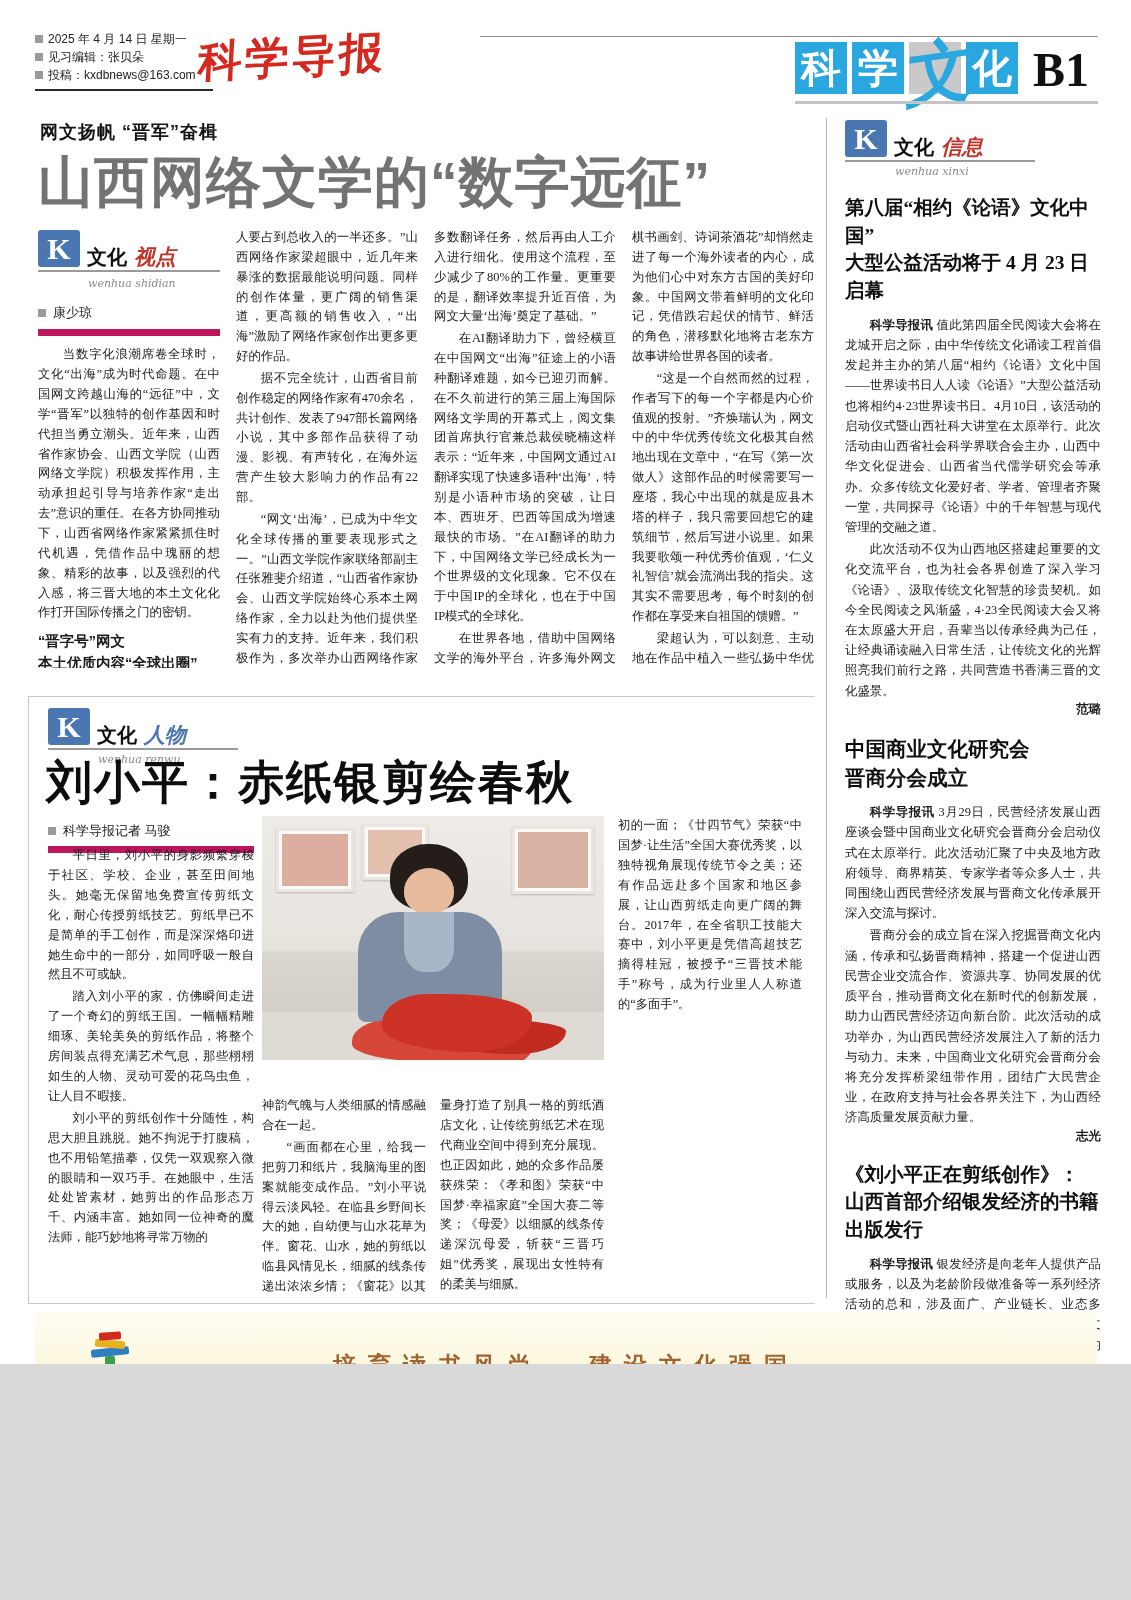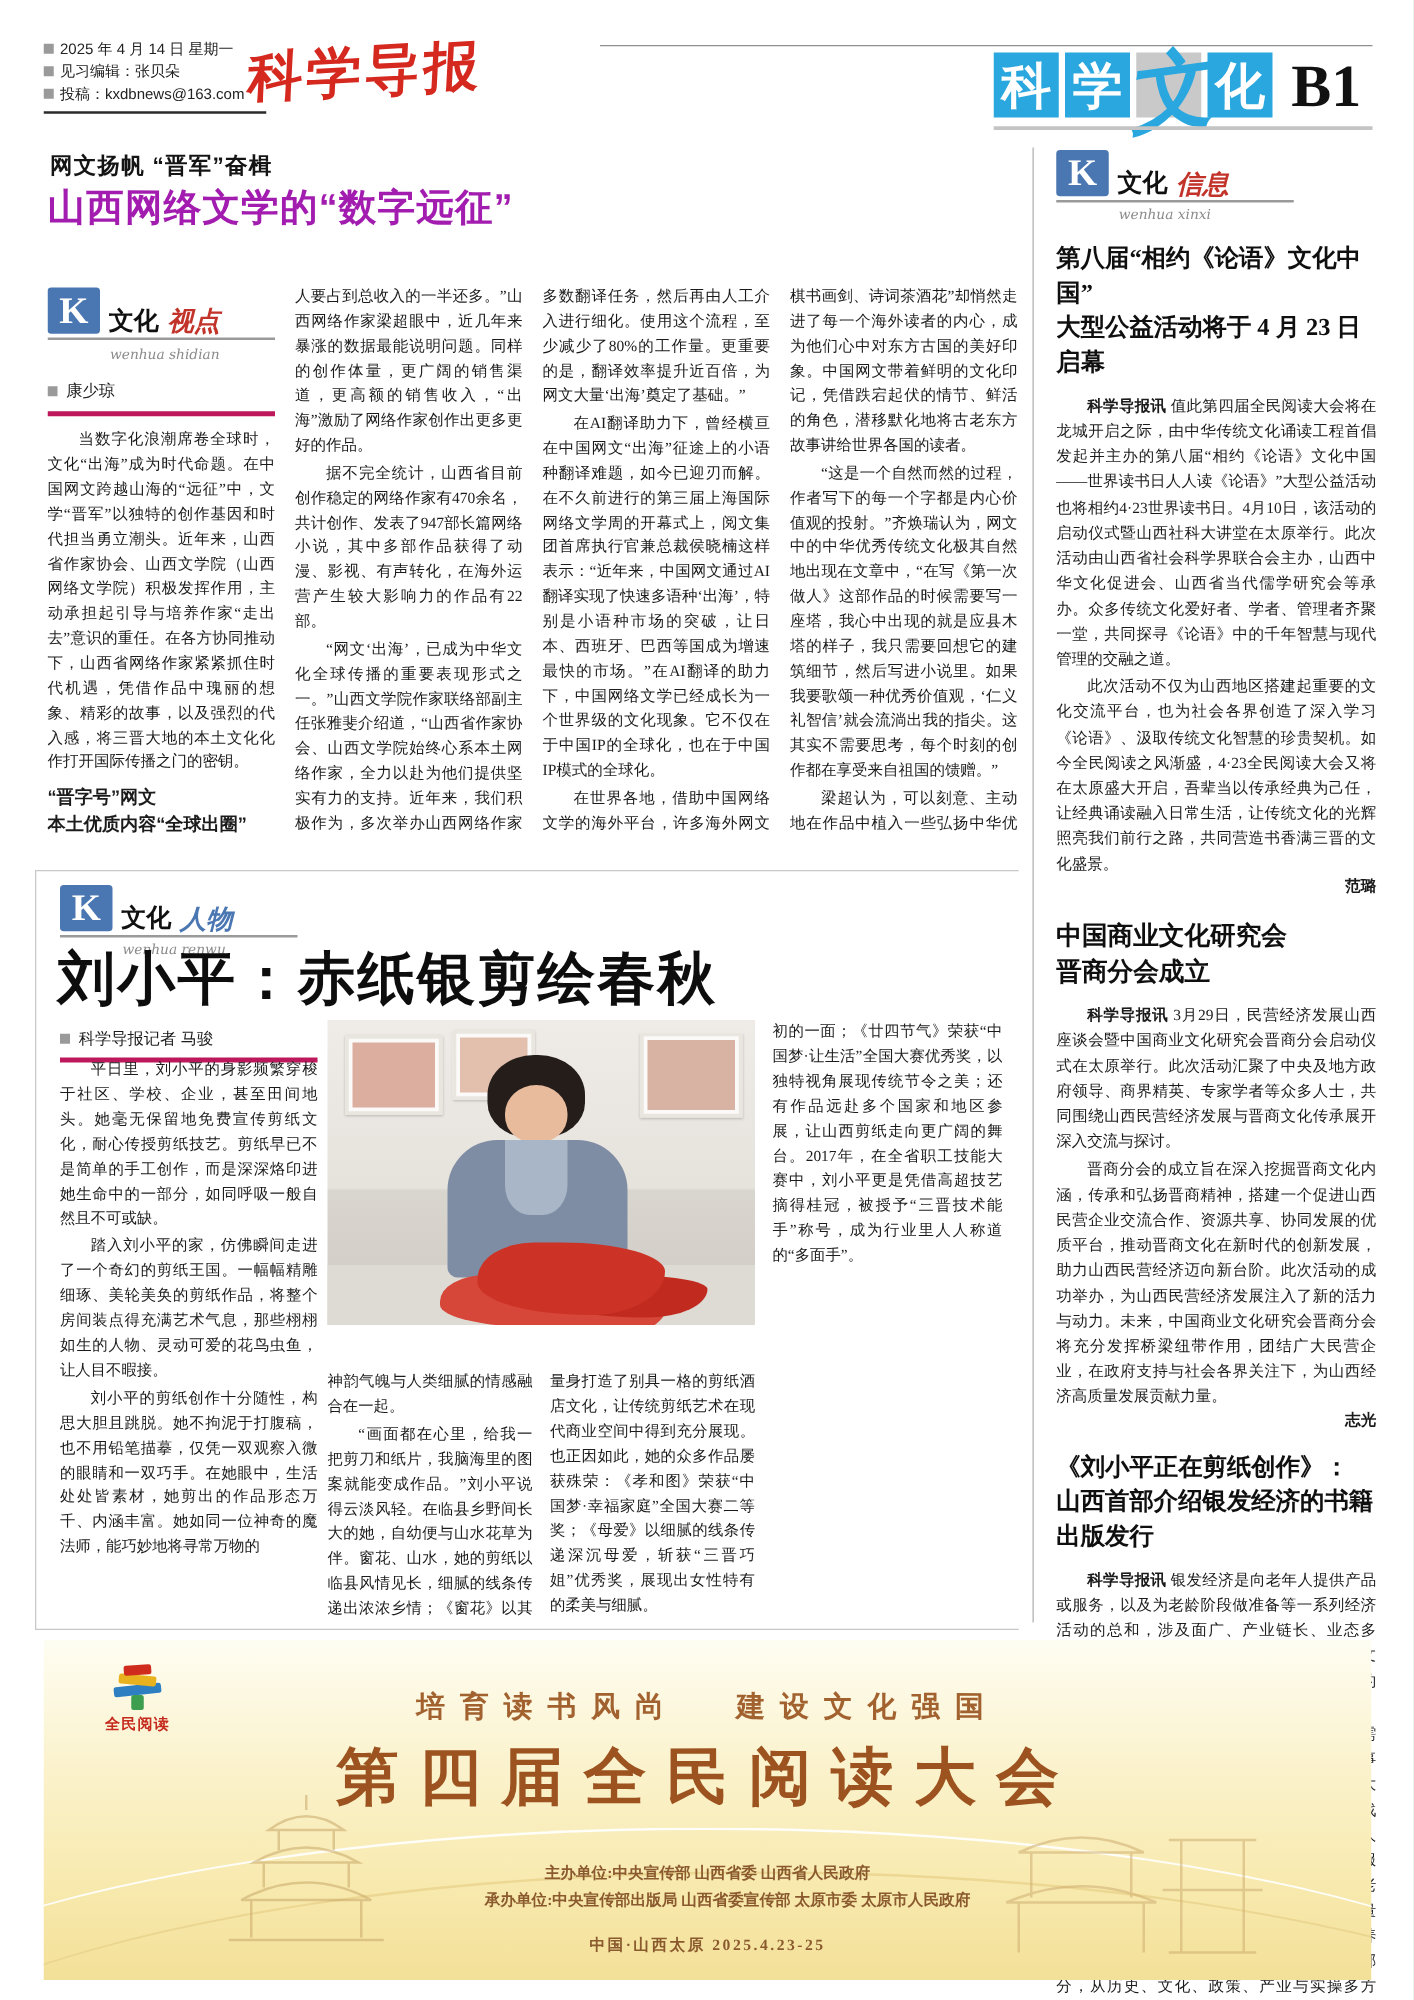--- a/index.html
+++ b/index.html
@@ -1,16 +1,16 @@
 <!DOCTYPE html>
 <html><head>
 <meta charset="utf-8">
 <style>
   html,body{margin:0;padding:0;background:#d9d9d9;}
-  .page{position:relative;width:1131px;height:1600px;background:#ffffff;margin:0 auto;overflow:hidden;
+  .page{position:relative;width:1131px;height:1364px;background:#ffffff;margin:0 auto;overflow:hidden;
         font-family:"Liberation Serif","DejaVu Serif",serif;color:#1b1b1b;}
   
   .info-box{position:absolute;left:35px;top:30px;width:178px;border-bottom:2px solid #2b2b2b;padding-bottom:5px;
             font-size:12px;line-height:18px;font-family:"Liberation Sans",sans-serif;color:#222;}
   .info-line{display:flex;align-items:center;gap:5px;white-space:nowrap;}
   .sq{width:8px;height:8px;background:#9a9a9a;display:inline-block;flex:none;}
   .masthead{position:absolute;left:198px;top:28px;font-size:44px;font-weight:bold;color:#d5281e;
             font-family:"DejaVu Serif",serif;transform:rotate(-3deg) skewX(-6deg);letter-spacing:3px;white-space:nowrap;}
   .top-rule{position:absolute;left:480px;top:36px;width:618px;height:1px;background:#8f8f8f;}
   .sec-banner{position:absolute;left:795px;top:42px;display:flex;align-items:flex-end;gap:5px;}
@@ -23,27 +23,27 @@
   .sec-underline{position:absolute;left:795px;top:101px;width:303px;height:3px;background:#c4c4c4;}
   
   .klogo{margin:2px 0 0 0;}
   .klogo-row{display:flex;align-items:flex-end;gap:7px;border-bottom:2px solid #9a9a9a;padding-bottom:3px;width:190px;}
   .kbox{width:42px;height:37px;background:#4a77b2;color:#fff;font-family:"Liberation Serif",serif;font-weight:bold;
         font-size:30px;display:flex;align-items:center;justify-content:center;border-radius:3px;flex:none;}
   .klabel-zh{font-family:"Liberation Sans",sans-serif;font-weight:bold;font-size:20px;color:#101010;line-height:1;}
   .klabel-accent{font-family:"DejaVu Serif",serif;font-style:italic;font-weight:bold;font-size:21px;line-height:1;}
   .red{color:#c2342a}.blue{color:#4a77b2}
   .kpy{font-family:"DejaVu Serif",serif;font-style:italic;color:#8a8a8a;font-size:11px;margin:3px 0 0 50px;}
-  .byline{font-size:13px;font-family:"Liberation Sans",sans-serif;border-bottom:4px solid #be185d;
+  .byline{font-size:13px;font-family:"Liberation Sans",sans-serif;border-bottom:7px solid #be185d;
           padding:10px 0 6px;margin-bottom:9px;display:flex;align-items:center;gap:7px;width:100%;}
   
   .kicker{position:absolute;left:40px;top:120px;font-size:18px;font-weight:bold;
           font-family:"Liberation Sans",sans-serif;color:#141414;letter-spacing:1px;}
-  .headline{position:absolute;left:38px;top:146px;font-size:30px;font-weight:bold;
-            font-family:"Liberation Sans",sans-serif;color:#a21caf;letter-spacing:1px;white-space:nowrap;}
+  .headline{position:absolute;left:38px;top:146px;font-size:55px;font-weight:bold;
+            font-family:"Liberation Sans",sans-serif;color:#737373;letter-spacing:1px;white-space:nowrap;}
   .main-cols{position:absolute;left:38px;top:228px;width:776px;height:440px;display:grid;
              grid-template-columns:repeat(4,1fr);column-gap:16px;overflow:hidden;}
   .mcol{overflow:hidden;font-size:12.4px;line-height:1.6;}
   .p{text-align:justify;text-indent:2em;margin:0 0 2px;}
   .noind{text-indent:0;}
   .subhead{font-family:"Liberation Sans",sans-serif;font-weight:bold;font-size:14.5px;line-height:1.5;
            margin:8px 0 9px;text-indent:0;text-align:left;}
   
   .vdivider{position:absolute;left:826px;top:118px;width:1px;height:1180px;background:#b0b0b0;}
   .sidebar{position:absolute;left:845px;top:118px;width:256px;}

